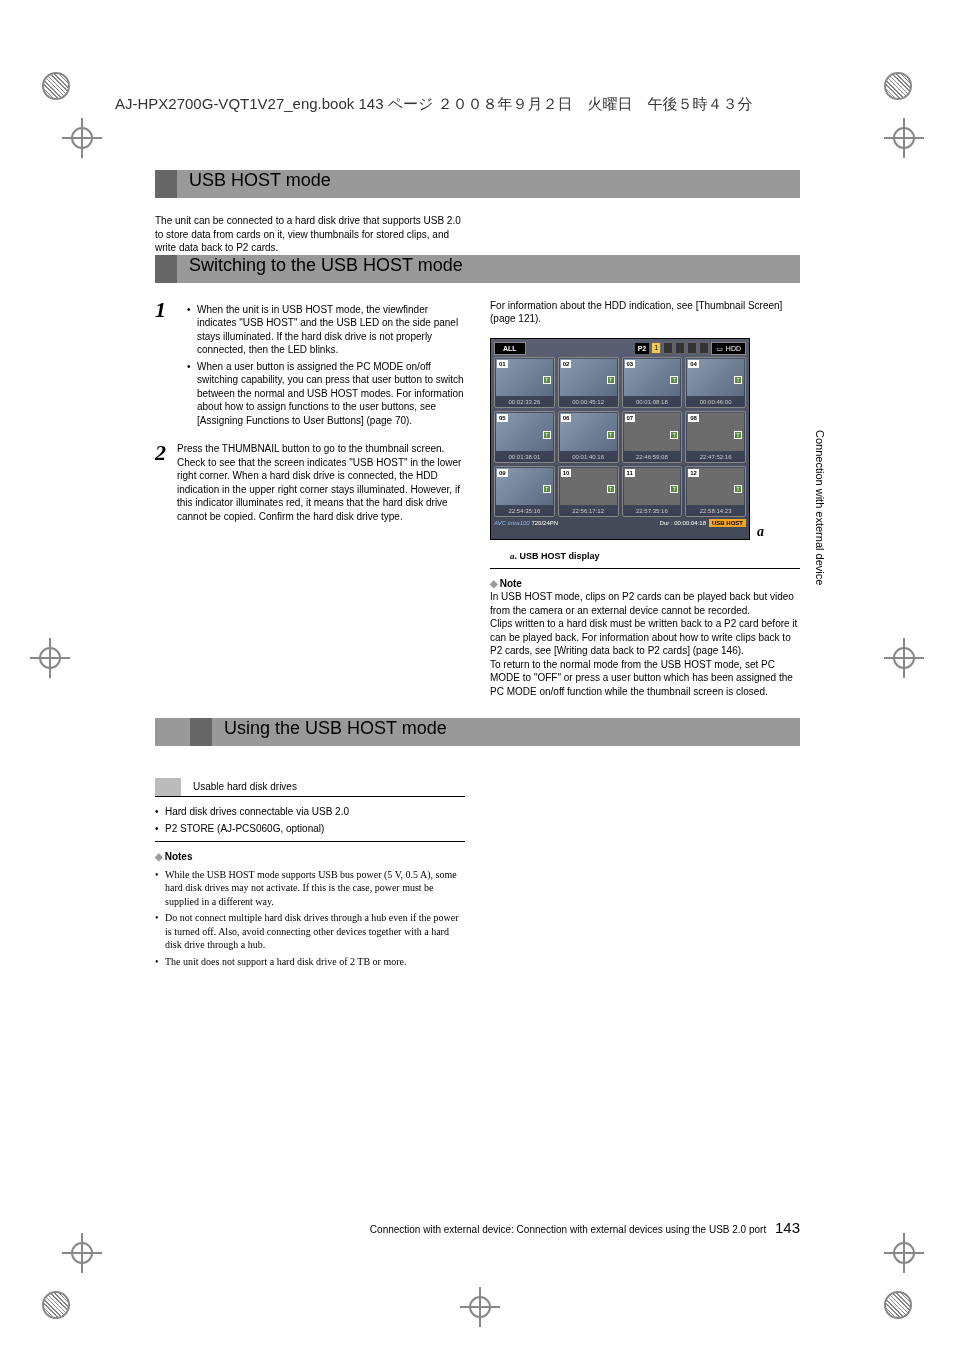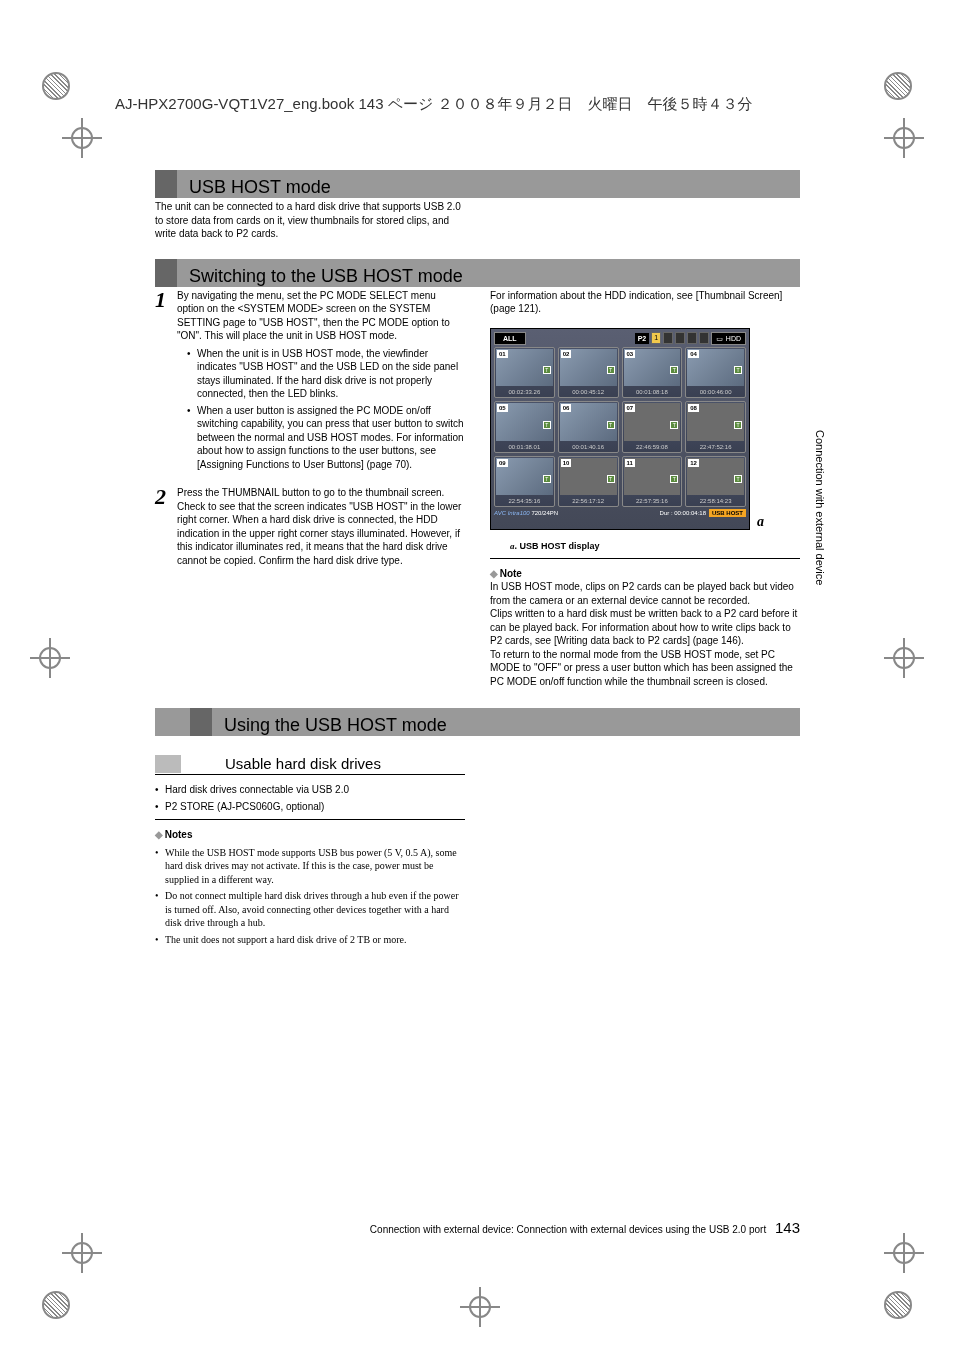--- a/index.html
+++ b/index.html
@@ -24,40 +24,39 @@
       color: #333;
     }
     .page {
       position: absolute;
       top: 170px;
       left: 155px;
       width: 645px;
     }
     .section-header {
       display: flex;
-      align-items: flex-end;
+      align-items: flex-start;
       background: #999;
-      margin-bottom: 2px;
+      margin-bottom: 16px;
     }
     .section-header .bar {
       width: 22px;
       height: 28px;
       background: #666;
     }
     .section-header .title {
       padding-left: 12px;
       font-size: 18px;
       color: #000;
       font-weight: normal;
     }
     .intro {
       font-size: 10px;
       color: #000;
       line-height: 1.35;
-      margin-bottom: 18px;
       width: 310px;
     }
     .two-col {
       display: flex;
       gap: 25px;
     }
     .col {
       width: 310px;
       font-size: 10px;
       line-height: 1.35;
@@ -252,22 +251,21 @@
       margin-top: 16px;
       margin-bottom: 8px;
     }
     .sub-header .sq {
       width: 26px;
       height: 18px;
       background: #bbb;
       margin-right: 12px;
     }
     .sub-header .txt {
-      font-size: 15px;
-      margin-left: 32px;
+      font-size: 10px;
     }
     .side-text {
       position: absolute;
       writing-mode: vertical-rl;
       right: 128px;
       top: 430px;
       font-size: 11px;
       color: #000;
     }
     .footer {
@@ -374,21 +372,20 @@
     <div class="bar"></div>
     <div class="title">Switching to the USB HOST mode</div>
   </div>
 
   <div class="two-col">
 
     <div class="col">
       <div class="step">
         <div class="step-num">1</div>
         <div class="step-body">
-          <span>By navigating the menu, set the PC MODE SELECT menu option on the &lt;SYSTEM MODE&gt; screen on the SYSTEM SETTING page to "USB HOST", then the PC MODE option to "ON". This will place the unit in USB HOST mode.</span>
           <ul>
             <li>When the unit is in USB HOST mode, the viewfinder indicates "USB HOST" and the USB LED on the side panel stays illuminated. If the hard disk drive is not properly connected, then the LED blinks.</li>
             <li>When a user button is assigned the PC MODE on/off switching capability, you can press that user button to switch between the normal and USB HOST modes. For information about how to assign functions to the user buttons, see [Assigning Functions to User Buttons] (page 70).</li>
           </ul>
         </div>
       </div>
       <div class="step">
         <div class="step-num">2</div>
         <div class="step-body">
           <span>Press the THUMBNAIL button to go to the thumbnail screen. Check to see that the screen indicates "USB HOST" in the lower right corner. When a hard disk drive is connected, the HDD indication in the upper right corner stays illuminated. However, if this indicator illuminates red, it means that the hard disk drive cannot be copied. Confirm the hard disk drive type.</span>

